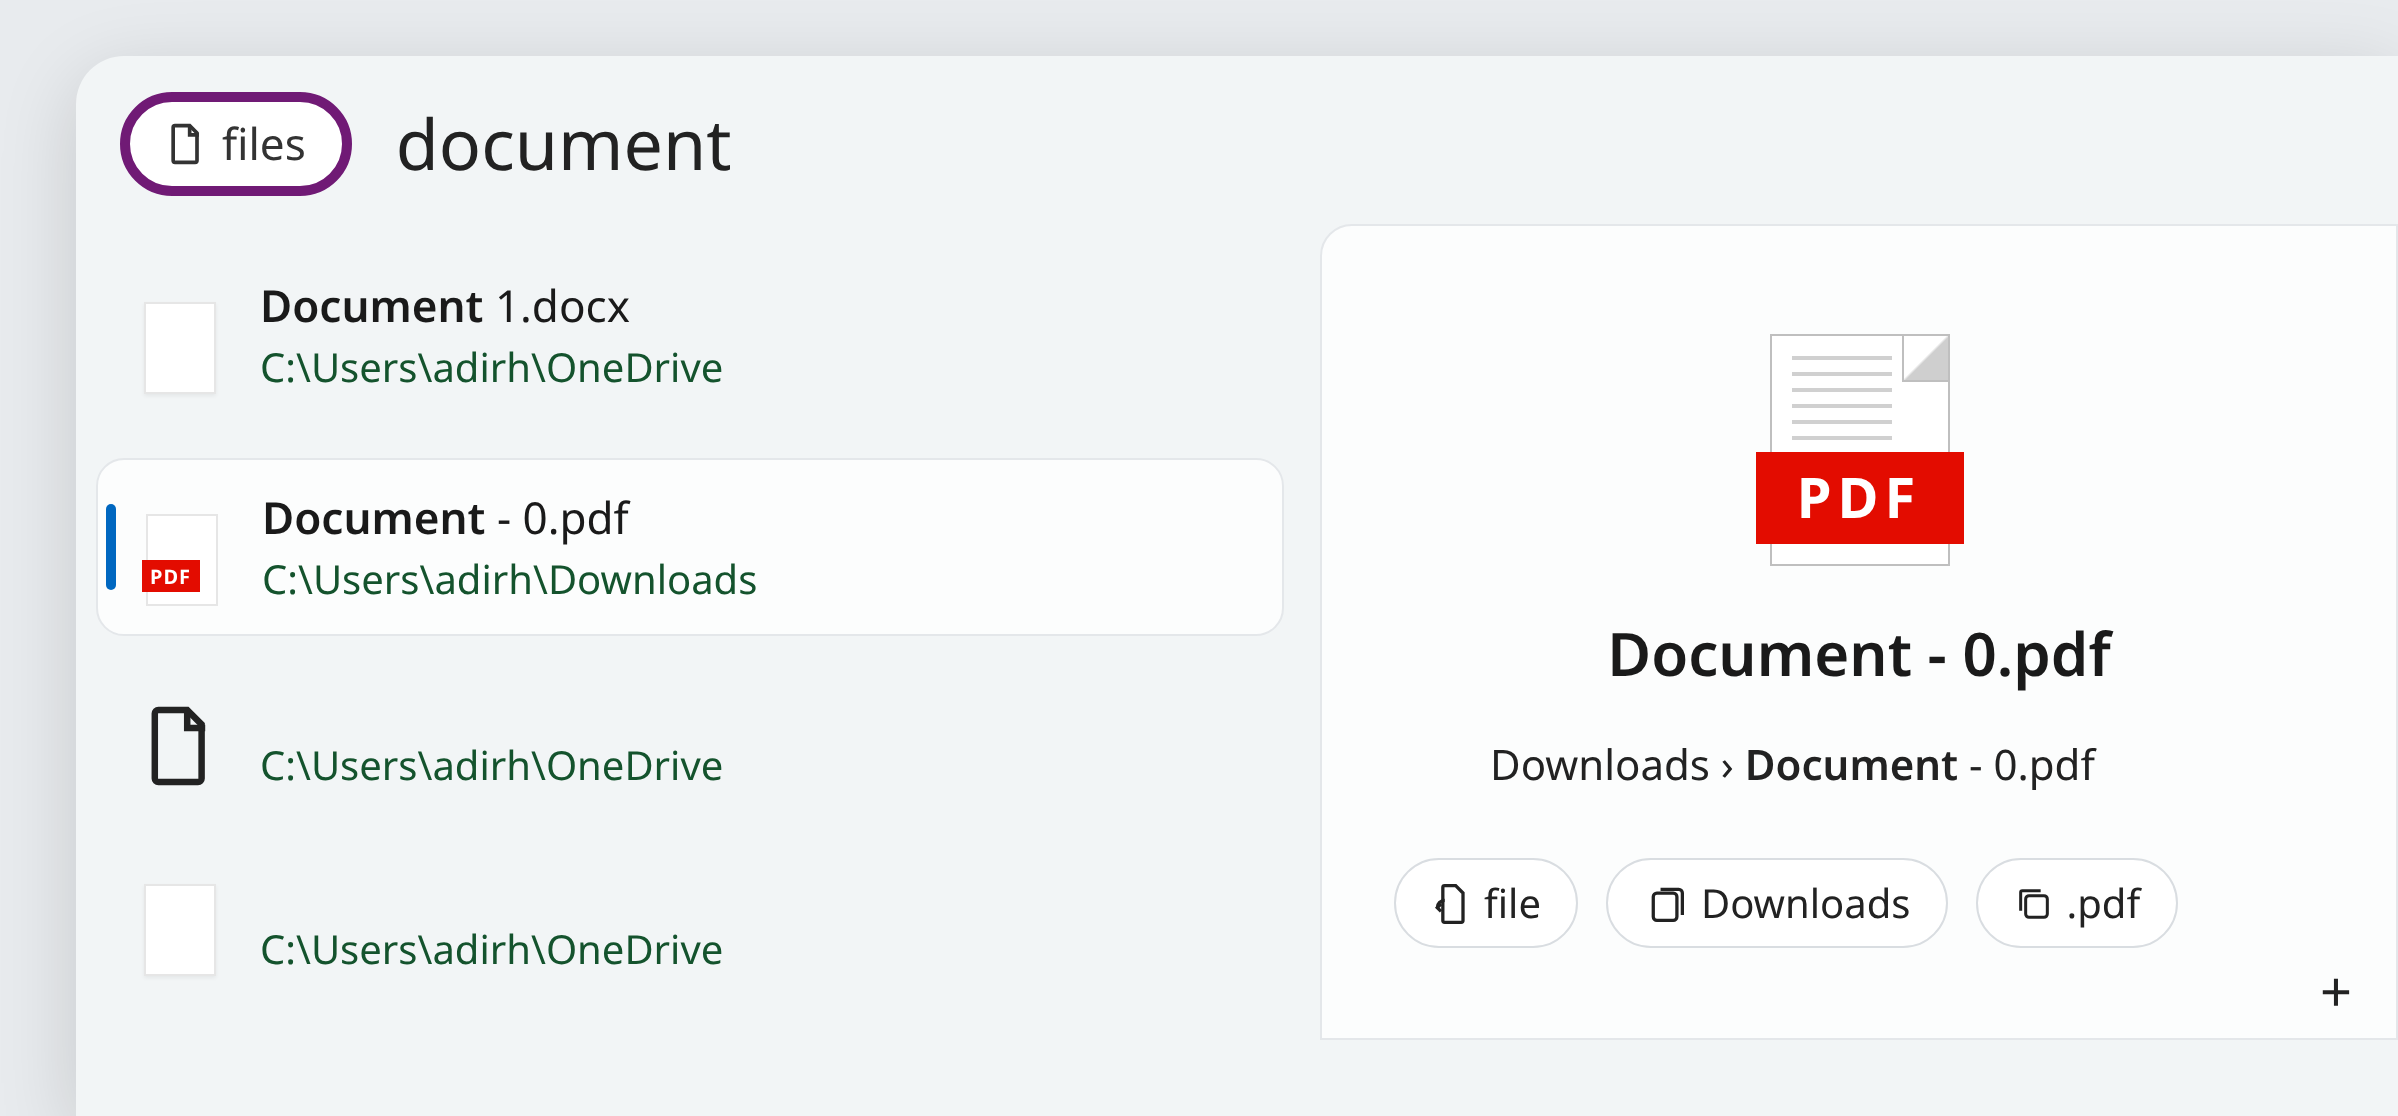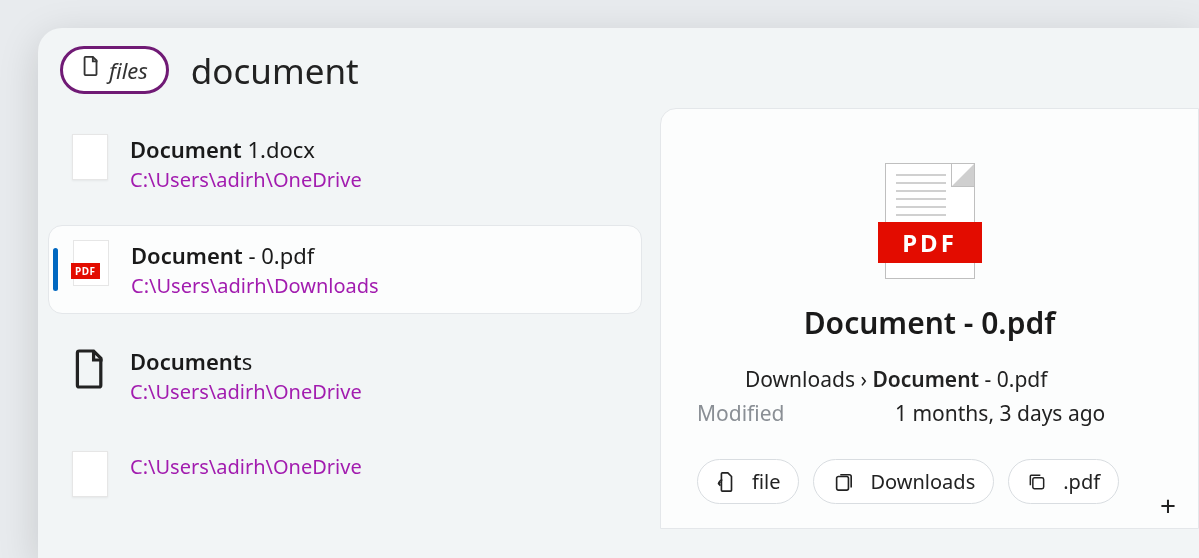--- a/index.html
+++ b/index.html
@@ -21,48 +21,47 @@
     box-shadow: 0 10px 40px rgba(0,0,0,0.15);
     padding: 18px 0 0 0;
   }
   .header {
     display: flex;
     align-items: center;
     padding: 0 0 14px 22px;
   }
   .files-pill {
     display: inline-flex;
-    align-items: flex-start;
+    align-items: center;
     gap: 8px;
     background: #fff;
-    border: 3px solid #701a75;
+    border: 5px solid #701a75;
     border-radius: 999px;
     padding: 6px 18px;
     font-size: 22px;
     color: #333;
-    font-style: italic;
   }
   .search-text {
     font-size: 35px;
     color: #222;
     margin-left: 22px;
     font-weight: 400;
   }
   .main-row {
     display: flex;
     gap: 18px;
     padding: 0 0 0 10px;
   }
   .results {
     width: 594px;
     padding-top: 12px;
   }
   .result-item {
     display: flex;
-    align-items: flex-start;
+    align-items: flex-end;
     gap: 22px;
     padding: 14px 18px 14px 24px;
     border-radius: 14px;
     margin-bottom: 18px;
     position: relative;
   }
   .result-item.selected {
     background: #fcfdfd;
     border: 1px solid #e4e7ea;
   }
@@ -108,21 +107,21 @@
   }
   .result-text { flex: 1; }
   .result-title {
     font-size: 22px;
     color: #1a1a1a;
     font-weight: 400;
   }
   .result-title b { font-weight: 600; }
   .result-path {
     font-size: 20px;
-    color: #a21caf;
+    color: #14532d;
     margin-top: 2px;
   }
   .preview {
     flex: 1;
     background: #fcfdfd;
     border: 1px solid #e4e7ea;
     border-radius: 16px 0 0 0;
     padding: 30px 36px 0 36px;
     position: relative;
   }
@@ -153,21 +152,21 @@
     height: 48px;
     background: repeating-linear-gradient(#d0d0d0 0 2px, transparent 2px 8px);
   }
   .preview-icon .pdf-band {
     position: absolute;
     left: -8px; right: -8px;
     top: 58px;
     background: #e30c00;
     color: #fff;
     font-weight: 700;
-    font-size: 24px;
+    font-size: 28px;
     text-align: center;
     letter-spacing: 3px;
     padding: 4px 0;
   }
   .preview-title {
     text-align: center;
     font-size: 30px;
     font-weight: 600;
     color: #1a1a1a;
     margin-bottom: 22px;
@@ -185,21 +184,21 @@
   .meta-value b { font-weight: 600; }
   .chips {
     display: flex;
     gap: 14px;
     margin-top: 26px;
     align-items: center;
   }
   .chip {
     display: inline-flex;
     align-items: center;
-    gap: 16px;
+    gap: 6px;
     border: 1.5px solid #d9dde1;
     background: #fff;
     border-radius: 999px;
     padding: 8px 18px;
     font-size: 20px;
     color: #222;
   }
   .plus-btn {
     position: absolute;
     right: 22px;
@@ -246,21 +245,20 @@
       </div>
 
       <div class="result-item">
         <div class="thumb">
           <svg width="36" height="44" viewBox="0 0 20 24" fill="none" stroke="#222" stroke-width="1.8">
               <path d="M4 2h8l4 4v15a1 1 0 0 1-1 1H4a1 1 0 0 1-1-1V3a1 1 0 0 1 1-1z"></path>
               <path d="M12 2v5h5"></path>
             </svg>
         </div>
         <div class="result-text">
-          <div class="result-title"><b>Document</b><span>s</span></div>
           <div class="result-path">C:\Users\adirh\OneDrive</div>
         </div>
       </div>
 
       <div class="result-item">
         <div class="thumb thumb-doc"></div>
         <div class="result-text">
           <div class="result-path">C:\Users\adirh\OneDrive</div>
         </div>
       </div>
@@ -271,24 +269,20 @@
       <div class="preview-icon-wrap">
         <div class="preview-icon">
           <div class="lines"></div>
           <div class="pdf-band">PDF</div>
         </div>
       </div>
       <div class="preview-title">Document - 0.pdf</div>
 
       <div class="meta-row">
         <div class="meta-value"><span>Downloads › </span><b>Document</b><span> - 0.pdf</span></div>
-      </div>
-      <div class="meta-row">
-        <div class="meta-label">Modified</div>
-        <div class="meta-value">1 months, 3 days ago</div>
       </div>
       <div class="meta-row">
       </div>
 
       <div class="chips">
         <div class="chip">
           <span>
             <svg width="20" height="22" viewBox="0 0 20 24" fill="none" stroke="#222" stroke-width="1.8">
                 <path d="M6 2h6l4 4v15a1 1 0 0 1-1 1H6a1 1 0 0 1-1-1V3a1 1 0 0 1 1-1z"></path>
                 <path d="M2 14a4 4 0 0 1 4-4"></path>

